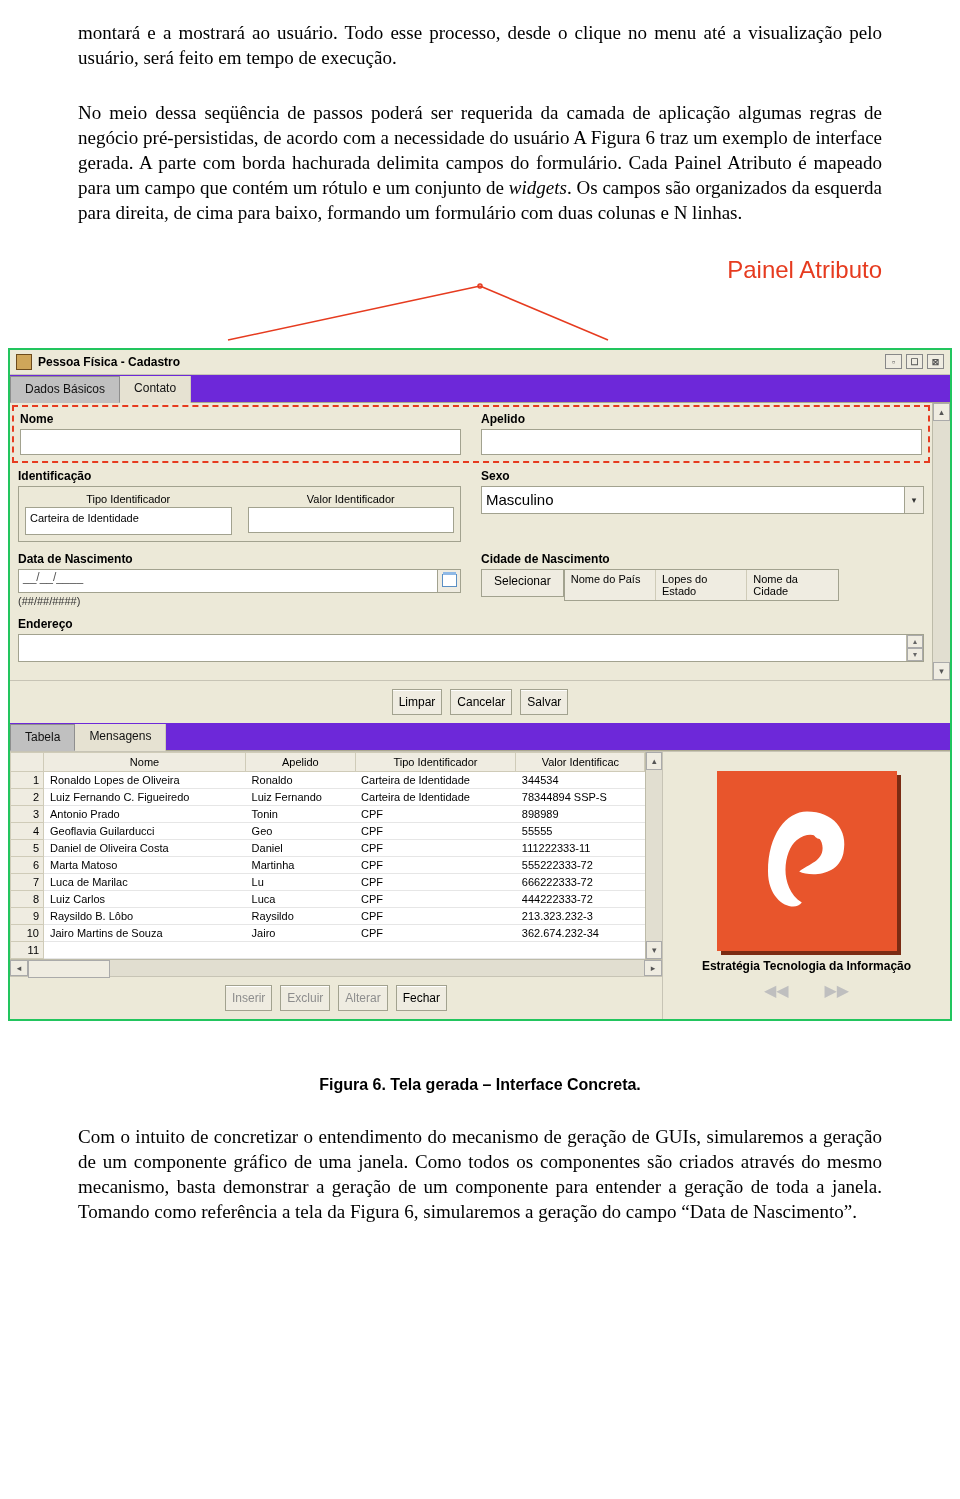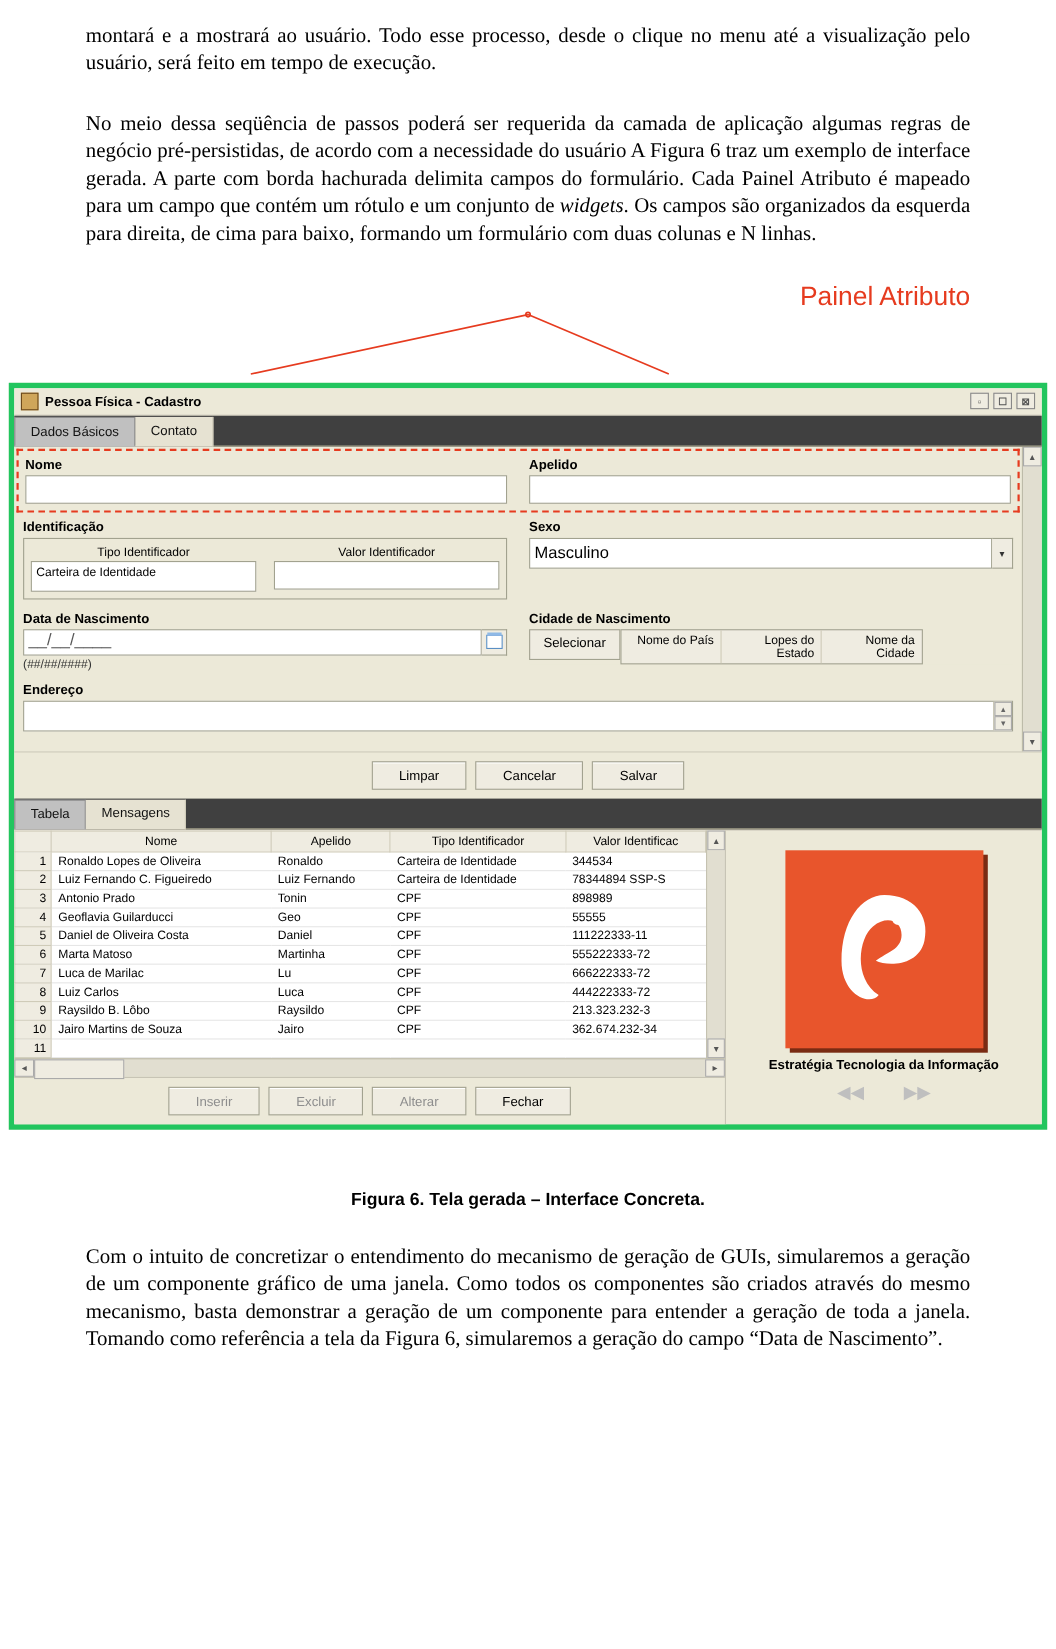--- a/index.html
+++ b/index.html
@@ -33,38 +33,38 @@
   }
   .leader-lines line{stroke:#e63b1f;stroke-width:1.5}
   .leader-lines circle{fill:none;stroke:#e63b1f;stroke-width:1.5}
   
   
   .win{
     font-family:Arial,Helvetica,sans-serif;
     font-size:12px;
     color:#000;
     background:#ece9d8;
-    border:5px solid #22c55e;
+    border:2px solid #22c55e;
     box-shadow:0 0 0 1px #fff inset;
     margin:0 -70px;
   }
   .win-title{
     display:flex;align-items:center;
     padding:4px 6px;
     background:#ece9d8;
     border-bottom:1px solid #c7c4b5;
     font-weight:bold;
   }
   .win-title .doc-ic{width:14px;height:14px;margin-right:6px;background:#cfa65a;border:1px solid #6d4b1c;}
   .win-title .spacer{flex:1}
   .win-ctrl{display:flex;gap:4px}
   .win-ctrl span{width:15px;height:13px;border:1px solid #888;background:#efece1;display:flex;align-items:center;justify-content:center;font-size:9px;color:#555;font-family:Arial;}
   .tabs{
     display:flex;
-    background:#404040;
+    background:#6d28d9;
     border-bottom:1px solid #aca990;
     position:relative;
   }
   .tab{
     padding:5px 14px 6px;
     background:#e6e2d2;
     border-right:1px solid #cfcbb8;
     color:#111;
     cursor:default;
     position:relative;
@@ -124,30 +124,30 @@
   .calic{width:13px;height:11px;background:#fff;border:1px solid #5a8fc4;position:relative}
   .calic:before{content:"";position:absolute;top:-3px;left:0;right:0;height:3px;background:#8fb9e6}
   .hint{font-size:11px;color:#333;margin-top:2px}
   
   .seltbl{display:flex;flex-direction:row;background:#ece9d8}
   .selbtn{
     padding:4px 12px;background:#efece1;border:1px solid #a2a28f;width:fit-content;
     margin-bottom:4px;
   }
   .tblhead{display:flex;background:#efece1;border:1px solid #a2a28f}
-  .tblhead div{flex:1;padding:3px 6px;font-size:11px;color:#000;border-right:1px solid #cfcbb8;text-align:right}
+  .tblhead div{flex:1;padding:3px 6px;font-size:11px;color:#000;border-right:1px solid #cfcbb8;text-align:left}
   .tblhead div:last-child{border-right:none}
   
   .multitext{height:26px;background:#fff;border:1px solid #a2a28f;position:relative}
   .multitext .mscroll{position:absolute;right:0;top:0;width:16px;height:100%;background:#e1ded0;border-left:1px solid #bdbba9;display:flex;flex-direction:column}
   .multitext .mscroll div{flex:1;display:flex;align-items:center;justify-content:center;font-size:8px;color:#666;border:1px solid #aaa;background:#efece1}
   
   .btnbar{display:flex;justify-content:center;gap:8px;padding:8px 0;border-top:1px solid #c7c4b5;background:#ece9d8}
   .stdbtn{
-    padding:5px 24px;background:#efece1;border:1px solid #a2a28f;box-shadow:0 1px 0 #fff inset;
+    padding:5px 6px;background:#efece1;border:1px solid #a2a28f;box-shadow:0 1px 0 #fff inset;
     font-size:12px;color:#000;
   }
   .stdbtn.disabled{color:#8d8d8d}
   
   .lower{display:flex;background:#ece9d8;border-top:1px solid #c7c4b5}
   .tablepanel{flex:1;display:flex;flex-direction:column;min-width:0}
   .logopanel{width:275px;display:flex;flex-direction:column;align-items:center;justify-content:center;gap:8px;padding:10px 6px;border-left:1px solid #c7c4b5}
   .logo{width:180px;height:180px;background:#e8552c;display:flex;align-items:center;justify-content:center;box-shadow:4px 4px 0 #7a2b13}
   .logo svg{width:130px;height:130px}
   .logocaption{font-size:12px;color:#000;font-weight:bold;}
@@ -243,21 +243,21 @@
               <div class="input" style="font-size:15px;padding-top:4px">Masculino</div>
               <div class="btn-dd">▾</div>
             </div>
           </div>
         </div>
 
         <div class="row">
           <div class="col">
             <div class="lbl">Data de Nascimento</div>
             <div class="date-row">
-              <div class="input" style="font-size:15px;padding-top:0;color:#555">__/__/____</div>
+              <div class="input" style="font-size:12px;padding-top:0;color:#555">__/__/____</div>
               <div class="calbtn">
                   <div class="calic"></div>
                 </div>
             </div>
             <div class="hint">(##/##/####)</div>
           </div>
           <div class="col">
             <div class="lbl">Cidade de Nascimento</div>
             <div class="seltbl">
               <div class="selbtn">Selecionar</div>

